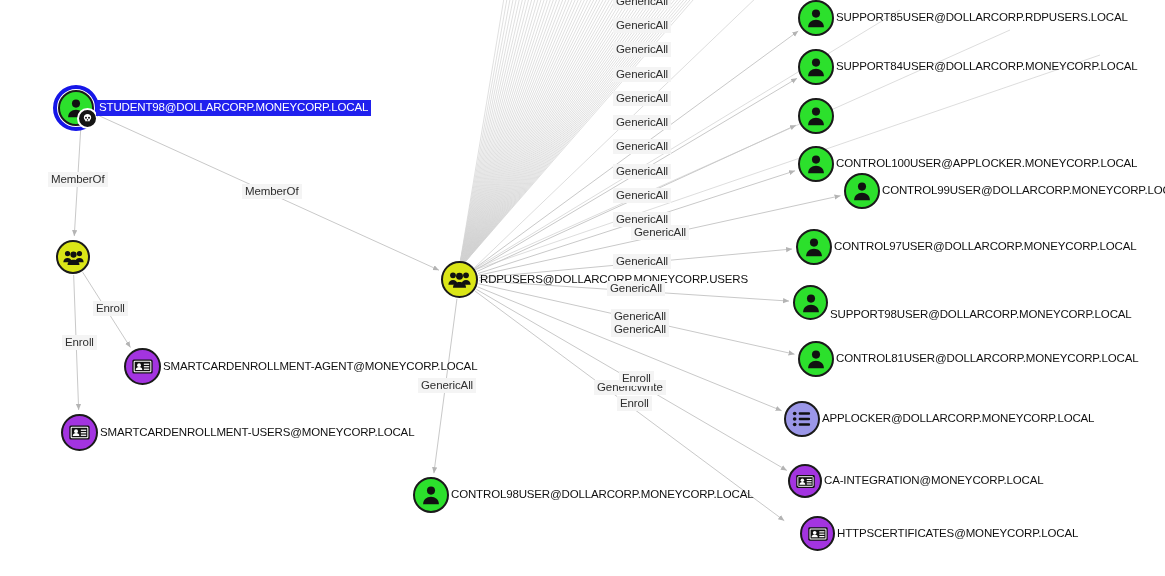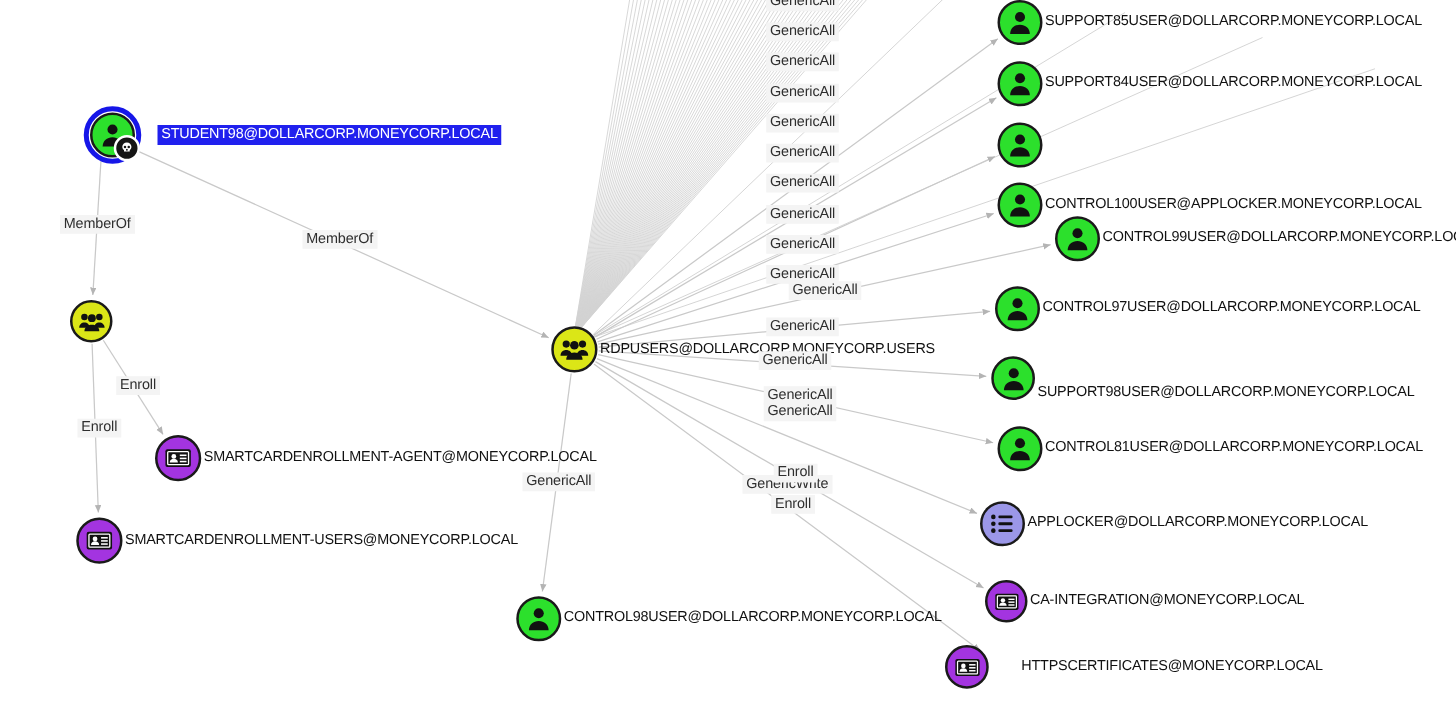--- a/index.html
+++ b/index.html
@@ -185,21 +185,21 @@
         <line x1="478.9185648901008" y1="277.7197366461826" x2="792.0918755086043" y2="249.00850224533247" marker-end="url(#arrow)"></line>
         <line x1="478.95826982358915" y1="280.77504332177364" x2="789.0460101945042" y2="301.09418300419827" marker-end="url(#arrow)"></line>
         <line x1="478.53250201011207" y1="283.7442746418062" x2="794.5274336296171" y2="354.21158758360326" marker-end="url(#arrow)"></line>
         <line x1="477.5594833056026" y1="286.8556143682673" x2="781.6251983218842" y2="410.70135814862147" marker-end="url(#arrow)"></line>
         <line x1="476.3445726426676" y1="289.3239692836397" x2="786.8596910002042" y2="470.42034077146496" marker-end="url(#arrow)"></line>
         <line x1="475.15475705139204" y1="291.1266324299812" x2="784.2396268407729" y2="520.6808924489951" marker-end="url(#arrow)"></line>
       </g>
   </svg>
 
   <div id="node-layer">
-      <div class="node" style="left: 72px; top: 90px; gap: 16px;">
+      <div class="node" style="left: 58px; top: 90px;">
         <div class="sel-ring" style="width: 46px; height: 46px; left: -5px; top: -5px;"></div>
         <div class="node-circle" style="width: 36px; height: 36px; background: rgb(44, 224, 44);">
           <svg class="node-glyph" width="22" height="22" viewBox="0 0 24 24">
             <circle cx="12" cy="7.2" r="4.4" fill="#111"></circle>
             <path d="M3.4 22c0-5 3.9-8.1 8.6-8.1S20.6 17 20.6 22z" fill="#111"></path>
           </svg>
           <div class="badge">
             <svg class="node-glyph" width="11" height="11" viewBox="0 0 24 24">
               <path d="M12 2C7.4 2 4 5.3 4 9.6c0 2.6 1.3 4.5 3 5.7V18h10v-2.7c1.7-1.2 3-3.1 3-5.7C20 5.3 16.6 2 12 2z" fill="#fff"></path>
               <circle cx="8.7" cy="10.2" r="2.2" fill="#151515"></circle>
@@ -272,21 +272,21 @@
         </div>
         <span class="node-label">CONTROL98USER@DOLLARCORP.MONEYCORP.LOCAL</span>
       </div>
       <div class="node" style="left: 798px; top: 0px;">
         <div class="node-circle" style="width: 36px; height: 36px; background: rgb(44, 224, 44);">
           <svg class="node-glyph" width="22" height="22" viewBox="0 0 24 24">
             <circle cx="12" cy="7.2" r="4.4" fill="#111"></circle>
             <path d="M3.4 22c0-5 3.9-8.1 8.6-8.1S20.6 17 20.6 22z" fill="#111"></path>
           </svg>
         </div>
-        <span class="node-label">SUPPORT85USER@DOLLARCORP.MONEYCORP.LOCAL</span>
+        <span class="node-label">SUPPORT85USER@DOLLARCORP.RDPUSERS.LOCAL</span>
       </div>
       <div class="node" style="left: 798px; top: 49px;">
         <div class="node-circle" style="width: 36px; height: 36px; background: rgb(44, 224, 44);">
           <svg class="node-glyph" width="22" height="22" viewBox="0 0 24 24">
             <circle cx="12" cy="7.2" r="4.4" fill="#111"></circle>
             <path d="M3.4 22c0-5 3.9-8.1 8.6-8.1S20.6 17 20.6 22z" fill="#111"></path>
           </svg>
         </div>
         <span class="node-label">SUPPORT84USER@DOLLARCORP.MONEYCORP.LOCAL</span>
       </div>
@@ -363,21 +363,21 @@
             <rect x="3.3" y="6.5" width="17.4" height="11" rx="0.8" fill="none" stroke="#fff" stroke-width="1.1"></rect>
             <circle cx="8.4" cy="10.6" r="2" fill="#fff"></circle>
             <path d="M5 15.6c0-2 1.6-3 3.4-3s3.4 1 3.4 3z" fill="#fff"></path>
             <rect x="13.4" y="9" width="5.6" height="1.3" fill="#fff"></rect>
             <rect x="13.4" y="11.6" width="5.6" height="1.3" fill="#fff"></rect>
             <rect x="13.4" y="14.2" width="5.6" height="1.3" fill="#fff"></rect>
           </svg>
         </div>
         <span class="node-label">CA-INTEGRATION@MONEYCORP.LOCAL</span>
       </div>
-      <div class="node" style="left: 756px; top: 516px; gap: 24px;">
+      <div class="node" style="left: 800px; top: 516px;">
         <div class="node-circle" style="width: 35px; height: 35px; background: rgb(163, 52, 224);">
           <svg class="node-glyph" width="22" height="22" viewBox="0 0 24 24">
             <rect x="1.4" y="4.6" width="21.2" height="14.8" rx="1.6" fill="#111"></rect>
             <rect x="3.3" y="6.5" width="17.4" height="11" rx="0.8" fill="none" stroke="#fff" stroke-width="1.1"></rect>
             <circle cx="8.4" cy="10.6" r="2" fill="#fff"></circle>
             <path d="M5 15.6c0-2 1.6-3 3.4-3s3.4 1 3.4 3z" fill="#fff"></path>
             <rect x="13.4" y="9" width="5.6" height="1.3" fill="#fff"></rect>
             <rect x="13.4" y="11.6" width="5.6" height="1.3" fill="#fff"></rect>
             <rect x="13.4" y="14.2" width="5.6" height="1.3" fill="#fff"></rect>
           </svg>

